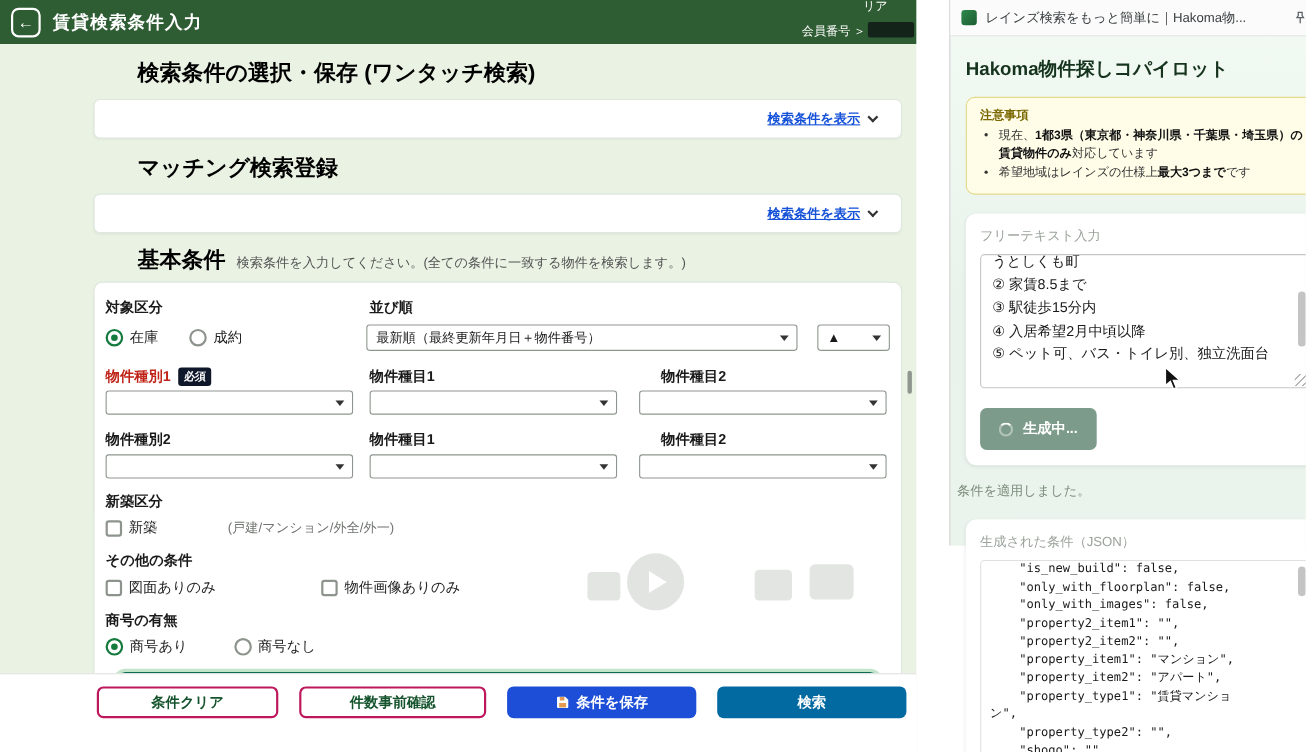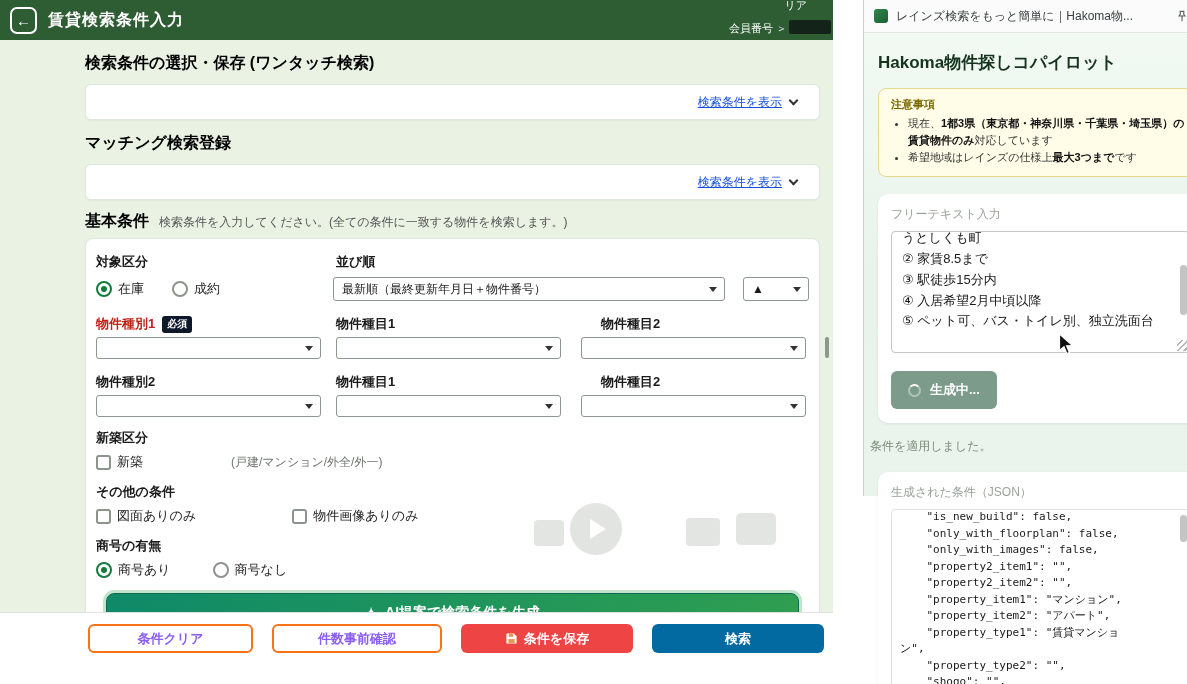--- a/index.html
+++ b/index.html
@@ -14,28 +14,28 @@
   .main { position:absolute; left:0; top:0; width:833px; height:684px; background:#e9f2e3; }
 
   .app-header { position:relative; height:40px; background:#2e5c33; color:#fff; display:flex; align-items:center; padding:0 10px; }
   .back-btn { width:27px; height:27px; border:2px solid #fff; border-radius:7px; background:transparent; color:#fff; font-size:15px; line-height:1; display:flex; align-items:center; justify-content:center; cursor:pointer; padding:0; }
   .app-title { font-size:16px; font-weight:bold; margin-left:11px; letter-spacing:1px; }
   .corner-text { position:absolute; right:26px; top:-2px; font-size:11px; color:#fff; }
   .member-label { position:absolute; right:46px; top:21px; font-size:11px; color:#fff; }
   .redact { position:absolute; right:2px; top:20px; width:42px; height:14px; background:#14231a; border-radius:2px; }
 
   .content { position:absolute; left:85px; top:40px; width:735px; }
-  .sec-title { font-size:16px; font-weight:bold; color:#000; margin-top:13px; }
+  .sec-title { font-size:20px; font-weight:bold; color:#000; margin-top:13px;margin-left:40px; }
   .sec-row { margin-top:11px; display:flex; align-items:baseline; gap:10px; }
   .sec-sub { font-size:12px; color:#555; }
 
   .white-box { background:#fff; border:1px solid #dfe8df; border-radius:6px; height:36px; margin-top:10px;
     display:flex; align-items:center; justify-content:flex-end; padding-right:22px; gap:8px;
     box-shadow:0 1px 2px rgba(0,0,0,.04); }
-  .show-link { font-size:12px; color:#1652d8; text-decoration:underline; cursor:pointer; }
+  .show-link { font-size:12px; color:#1652d8; text-decoration:underline; cursor:pointer;font-weight:bold; }
   .chev { width:7px; height:7px; border-right:2px solid #333; border-bottom:2px solid #333; transform:rotate(45deg); margin-top:-4px; }
 
   .form-panel { background:#fff; border:1px solid #dfe8df; border-radius:8px; margin-top:6px;
     padding:10px 10px 12px 10px; box-shadow:0 1px 2px rgba(0,0,0,.04); position:relative; }
   .f-row { display:flex; align-items:center; }
   .col-c1 { width:240px; } .col-c2 { width:245px; } .col-c3 { flex:1;padding-left:20px; }
   .f-label { font-size:13px; font-weight:bold; color:#1a1a1a; }
   .f-label.red { color:#c02318; }
   .req-badge { display:inline-block; background:#0f172a; color:#fff; font-size:10px; font-weight:bold; padding:1px 5px 2px; border-radius:3px; margin-left:7px; vertical-align:1px; }
   .mt14 { margin-top:14px; } .mt12 { margin-top:12px; } .mt6 { margin-top:6px; } .mt4 { margin-top:4px; }
@@ -47,36 +47,36 @@
   .checkbox { width:15px; height:15px; border:2px solid #8d948d; border-radius:3px; background:#fff; display:inline-block; }
 
   .select { position:relative; height:24px; border:1px solid #8f968f; border-radius:3px; background:#fff; display:flex; align-items:center; padding:0 22px 0 8px; cursor:pointer; }
   .select.small { height:22px; }
   .sel-val { font-size:12px; color:#1a1a1a; white-space:nowrap; overflow:hidden; }
   .caret { position:absolute; right:7px; top:50%; margin-top:-2px; width:0; height:0; border-left:4px solid transparent; border-right:4px solid transparent; border-top:5px solid #333; }
   .w-sort { width:392px; } .w-dir { width:66px; margin-left:18px; }
   .sel225 { width:225px; }
   .gap15 { margin-left:15px; } .gap20 { margin-left:20px; }
 
-  .note { font-size:12px; color:#707570; margin-left:88px; }
+  .note { font-size:12px; color:#707570; margin-left:64px; }
   .cb-gap { margin-left:96px; }
   .rad-gap { margin-left:42px; }
 
   .ai-btn { margin:14px 10px 0; width:calc(100% - 20px); height:40px; border:1px solid #0c6b52; border-radius:8px;
     background:linear-gradient(90deg,#0f8a68,#2f9e51); color:#fff; font-size:14px; font-weight:bold;
     display:flex; align-items:center; justify-content:center; gap:8px; cursor:pointer;
     box-shadow:0 0 0 3px #c2e4cb; }
   .sparkle { font-size:14px; }
 
   .toolbar { position:absolute; left:0; top:612px; width:833px; height:72px; background:#fff; border-top:1px solid #e2e2e2;
     display:flex; align-items:flex-start; padding:11px 0 0 88px; gap:19px; }
   .tb-btn { height:29px; border-radius:6px; font-size:13px; font-weight:bold; display:flex; align-items:center; justify-content:center; gap:6px; cursor:pointer; border:none; }
-  .tb-outline { background:#fff; border:2px solid #f97316; color:#8b5cf6; }
+  .tb-outline { background:#fff; border:2px solid #be185d; color:#14532d; }
   .tb-clear { width:165px; } .tb-precheck { width:170px; }
-  .tb-save { width:172px; background:#ef4444; color:#fff; }
+  .tb-save { width:172px; background:#1d4ed8; color:#fff; }
   .tb-search { width:172px; background:#0369a1; color:#fff; }
 
   .ghost { position:absolute; opacity:.14; }
   .g-circle { left:570px; top:503px; width:52px; height:52px; border-radius:50%; background:#3c463c; display:flex; align-items:center; justify-content:center; }
   .g-play { width:0; height:0; border-top:10px solid transparent; border-bottom:10px solid transparent; border-left:16px solid #fff; margin-left:4px; }
   .g-sq { left:534px; top:520px; width:30px; height:26px; border-radius:4px; background:#3c463c; }
   .g-r1 { left:686px; top:518px; width:34px; height:28px; border-radius:4px; background:#3c463c; }
   .g-r2 { left:736px; top:513px; width:40px; height:32px; border-radius:5px; background:#3c463c; }
 
   .resize-handle { position:absolute; right:4px; top:337px; width:4px; height:21px; background:#8f958f; border-radius:2px; cursor:ew-resize; }

